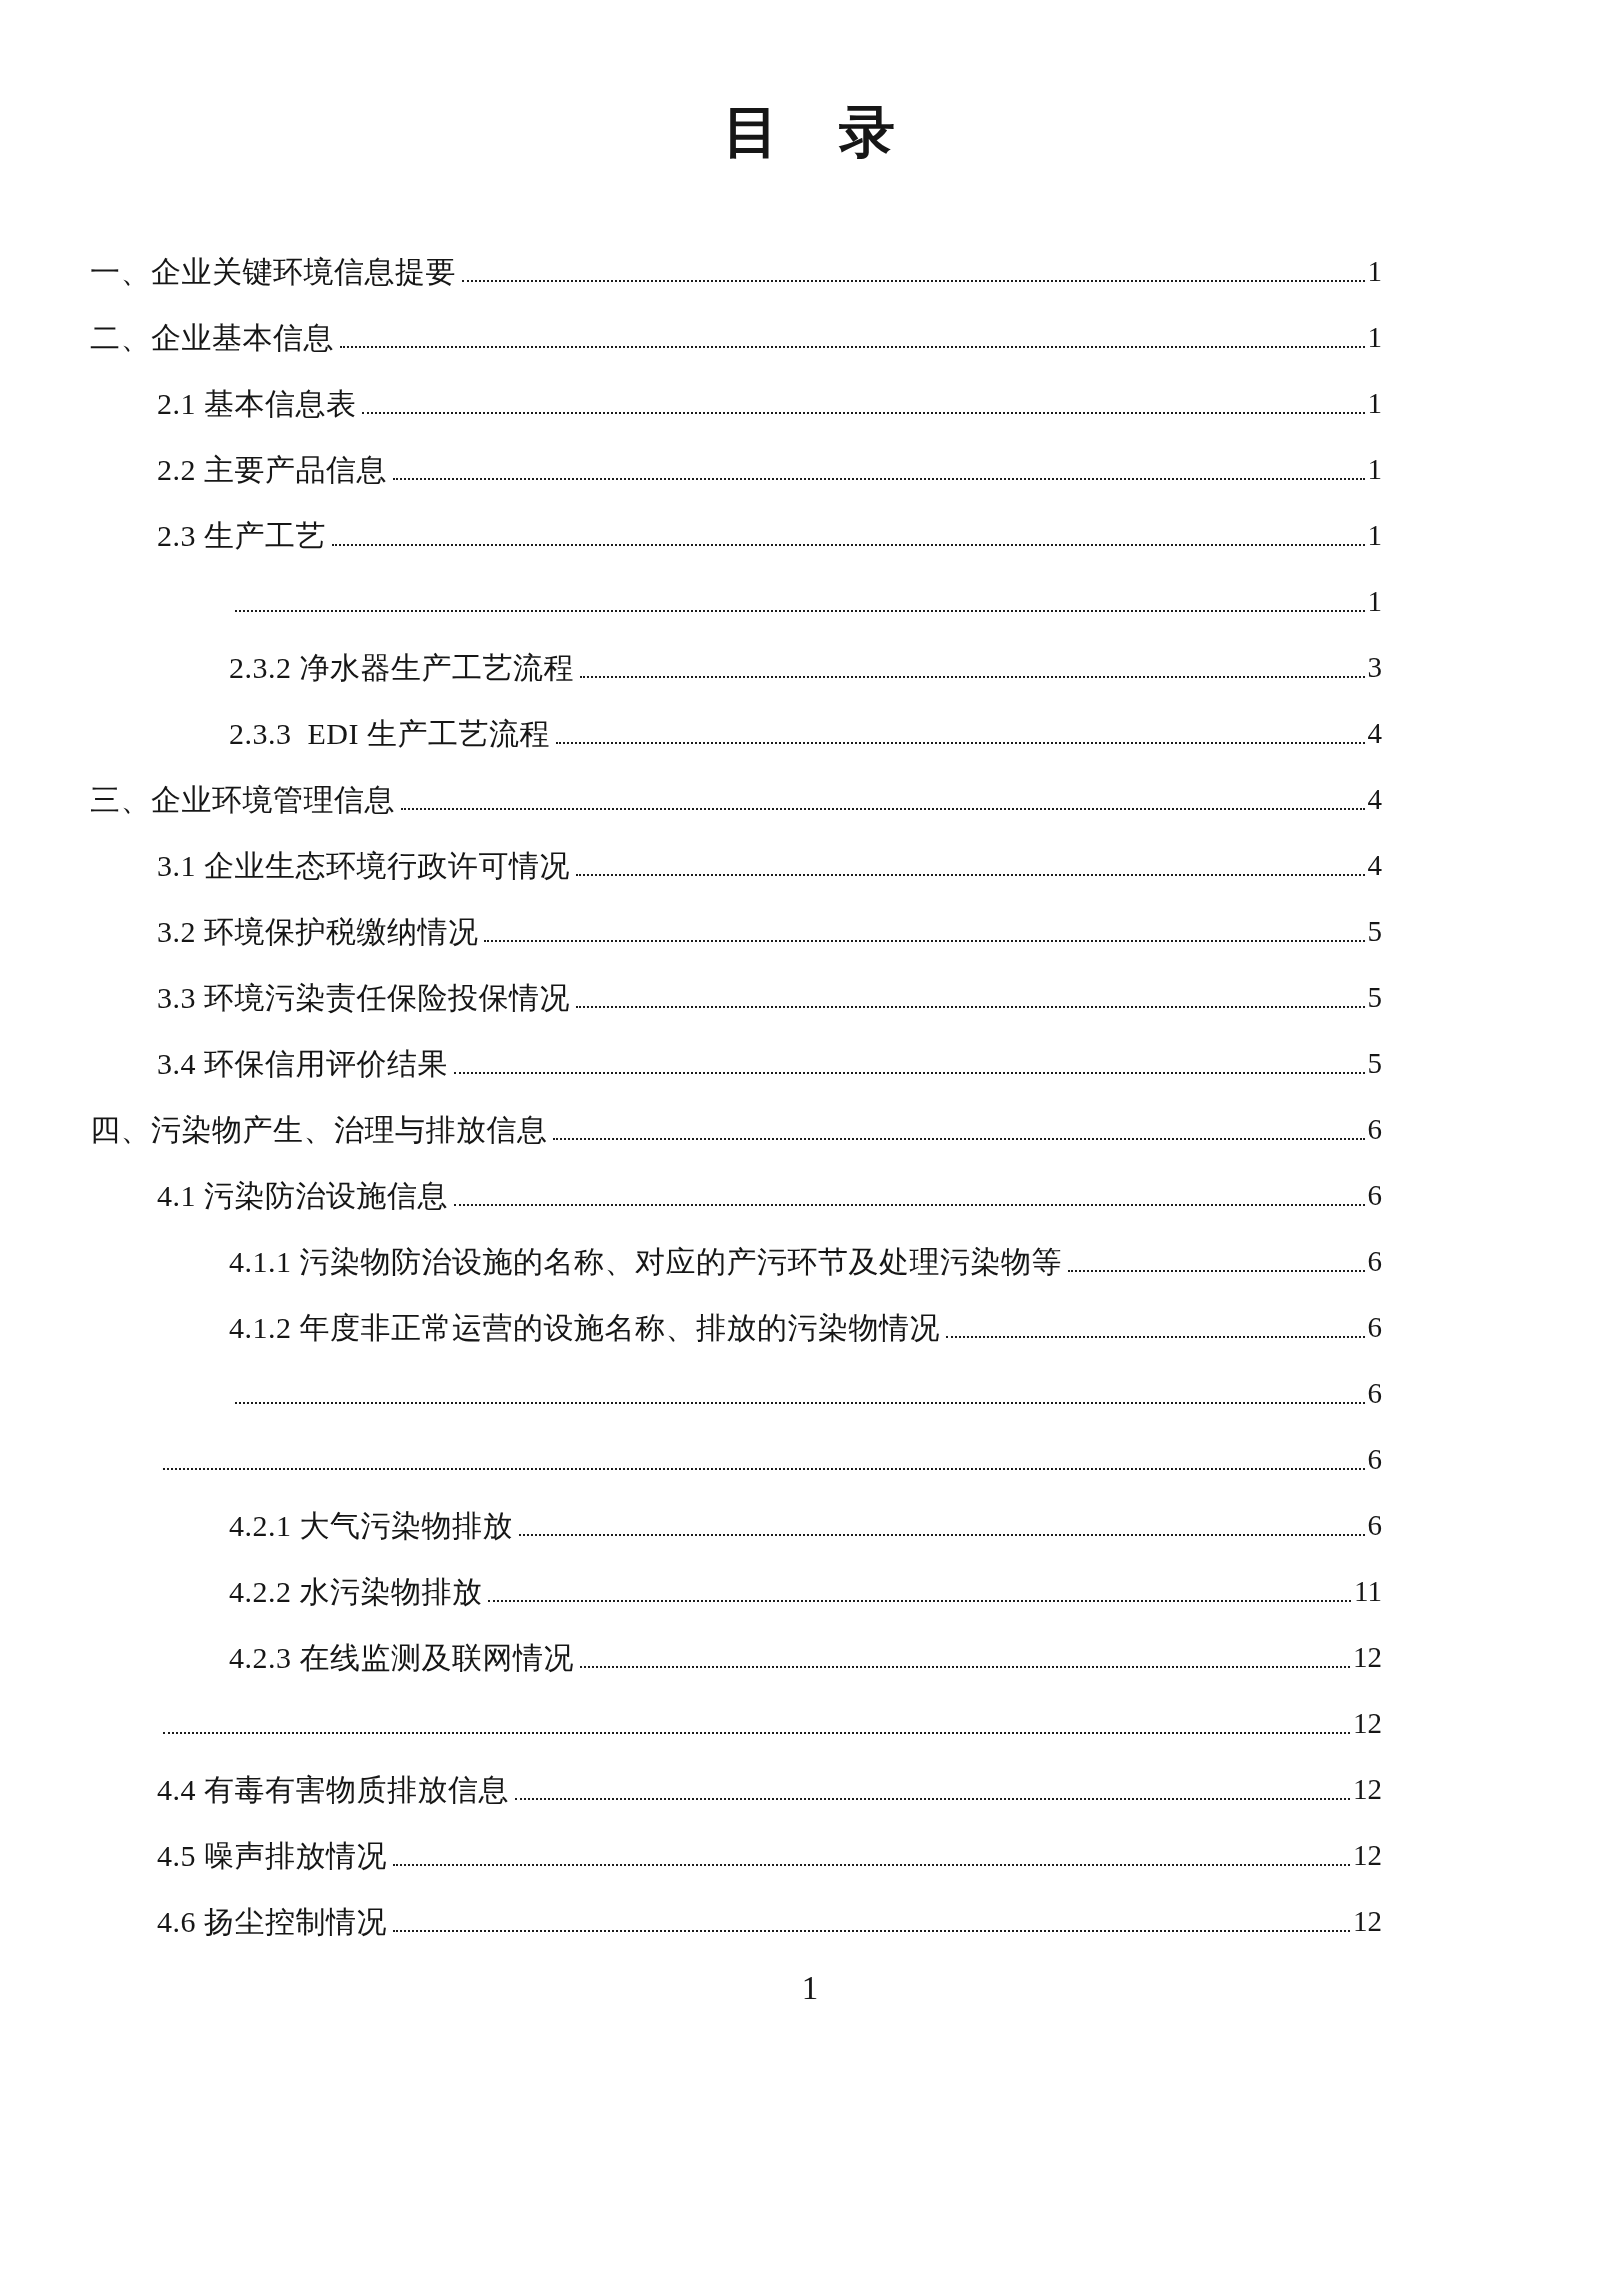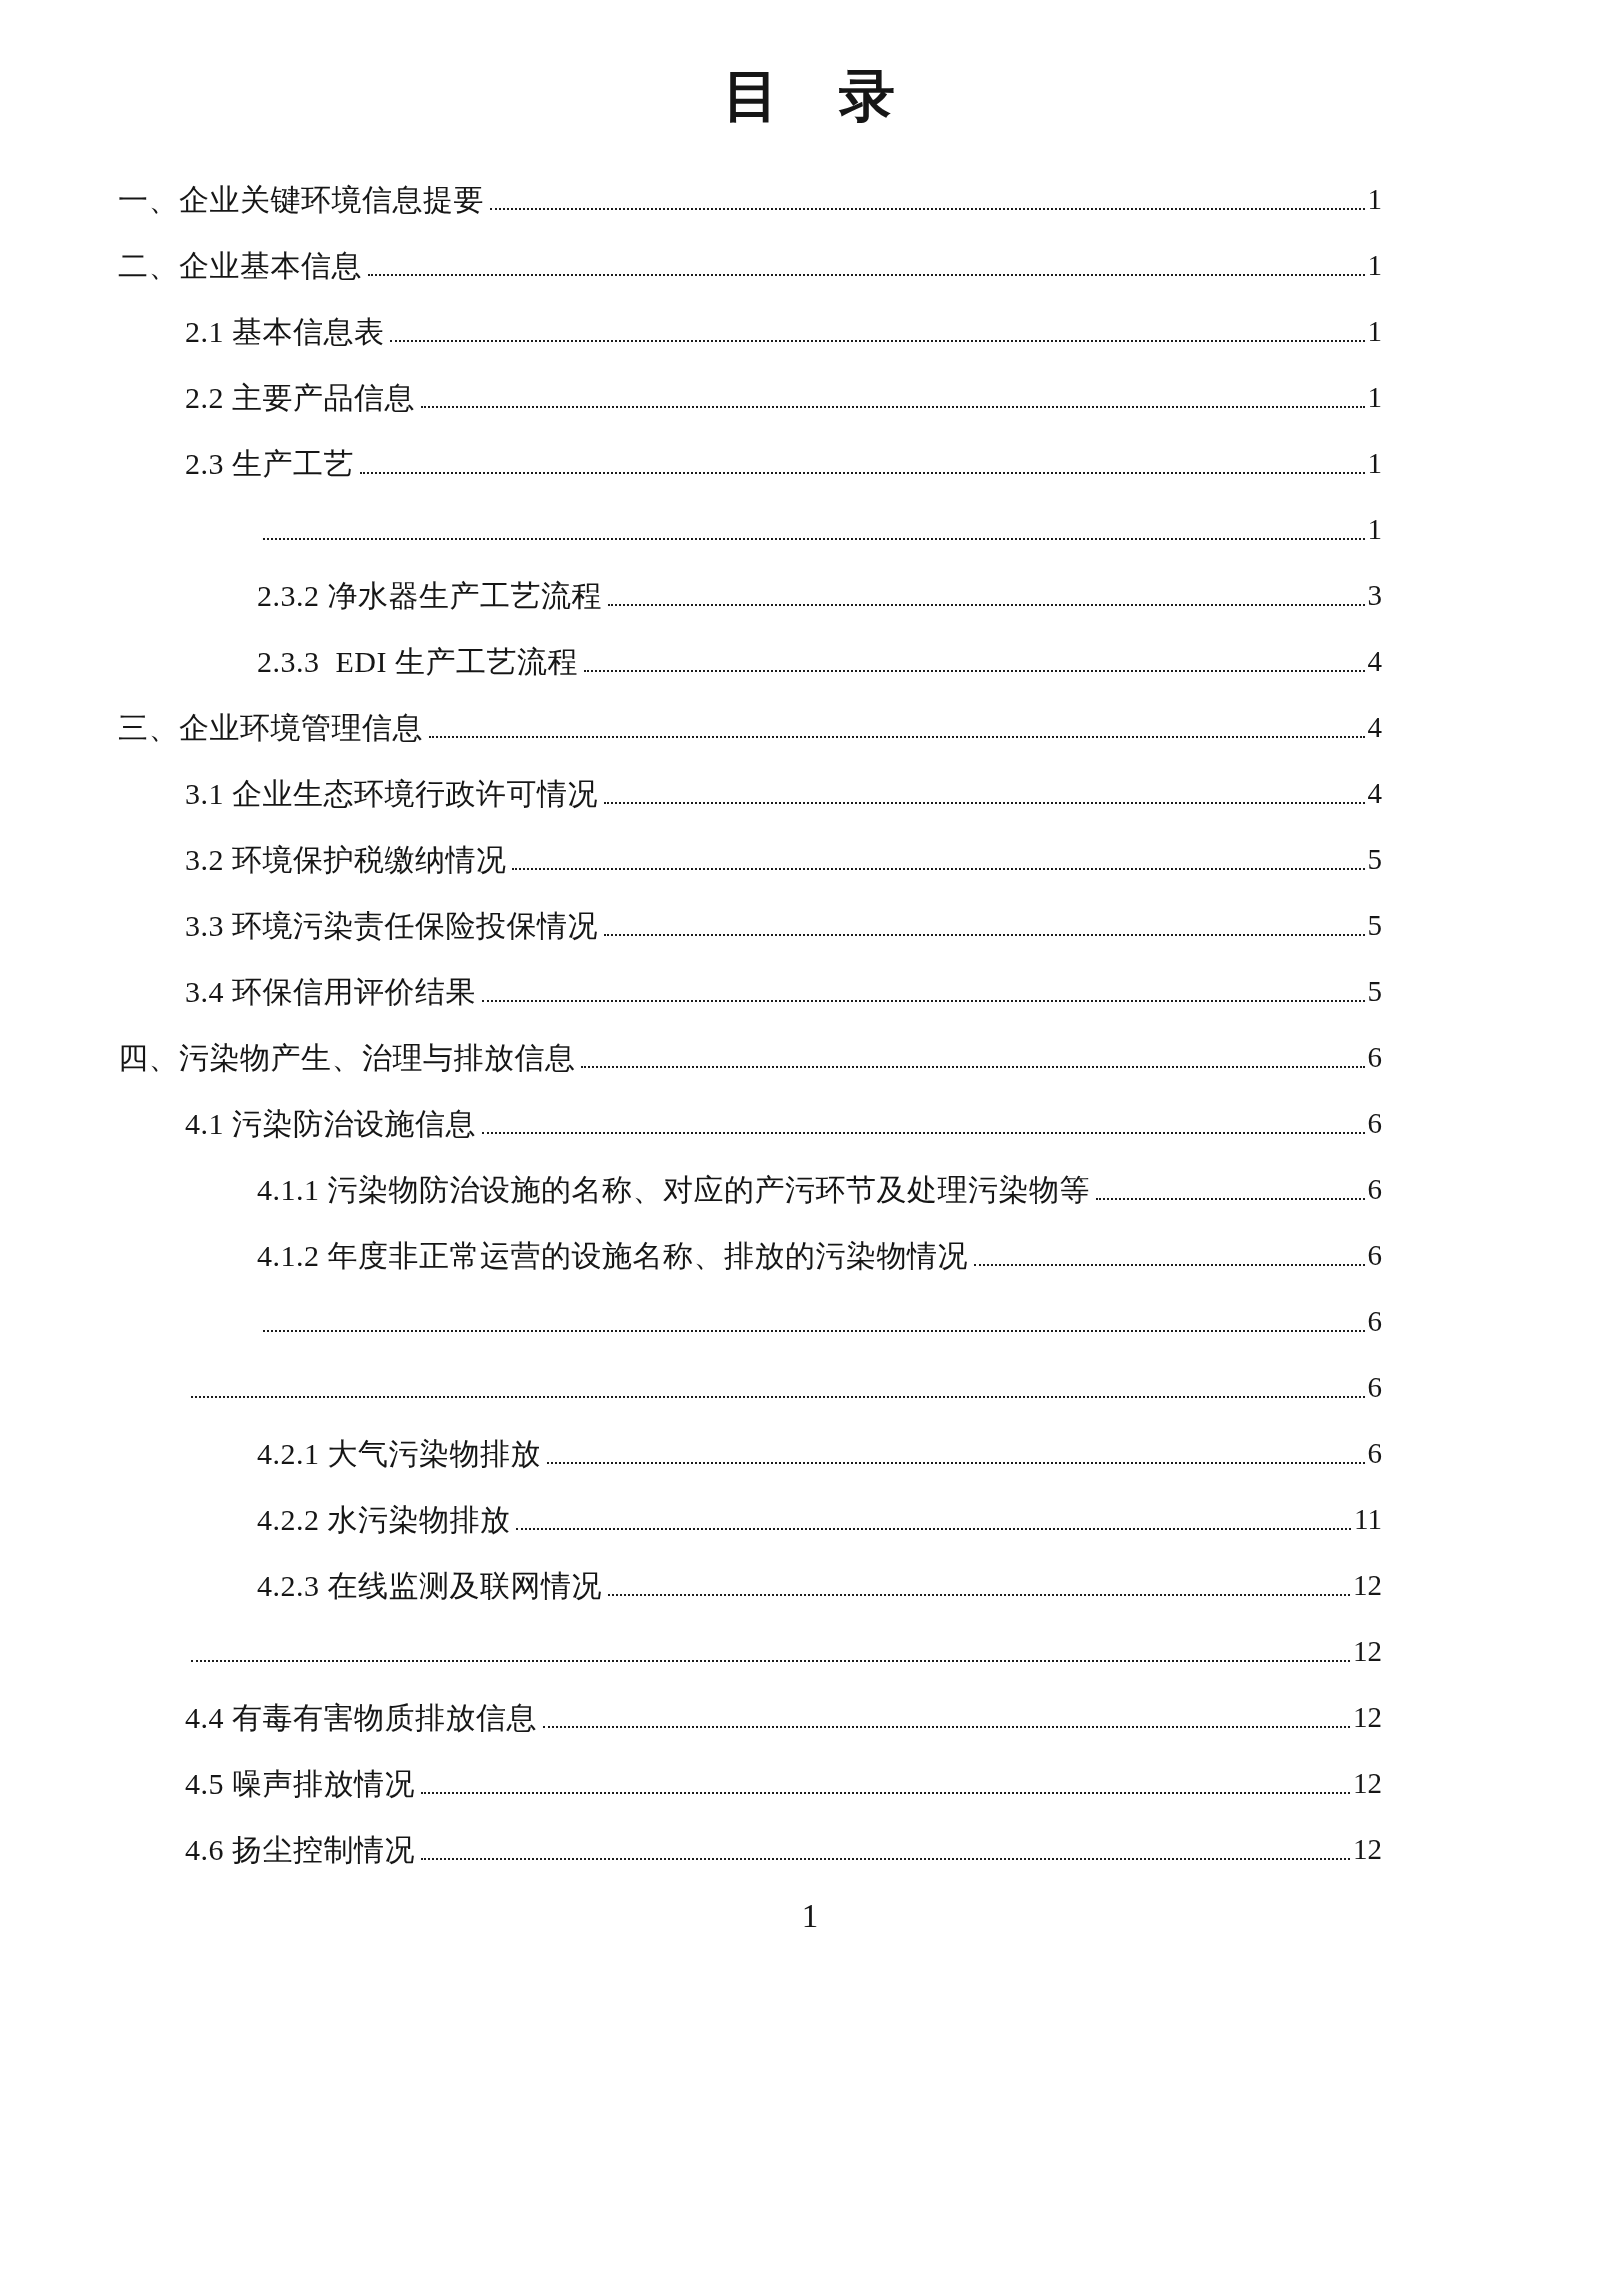--- a/index.html
+++ b/index.html
@@ -14,31 +14,31 @@
     font-family: "Liberation Serif", "DejaVu Serif", serif;
     color: #161616;
   }
   .page {
     position: absolute;
     inset: 0;
     background: #ffffff;
   }
   .doc-title {
     margin: 0;
-    padding-top: 68px;
+    padding-top: 104px;
     text-align: center;
     font-size: 56px;
     font-weight: bold;
     letter-spacing: 2px;
     white-space: pre;
     line-height: 1;
   }
   .toc {
-    margin-top: 60px;
-    padding-left: 118px;
+    margin-top: 96px;
+    padding-left: 90px;
     padding-right: 238px;
     text-align: right;
   }
   .row {
     display: flex;
     align-items: flex-end;
     font-size: 30px;
     line-height: 31px;
     margin-bottom: 35px;
     white-space: pre;

